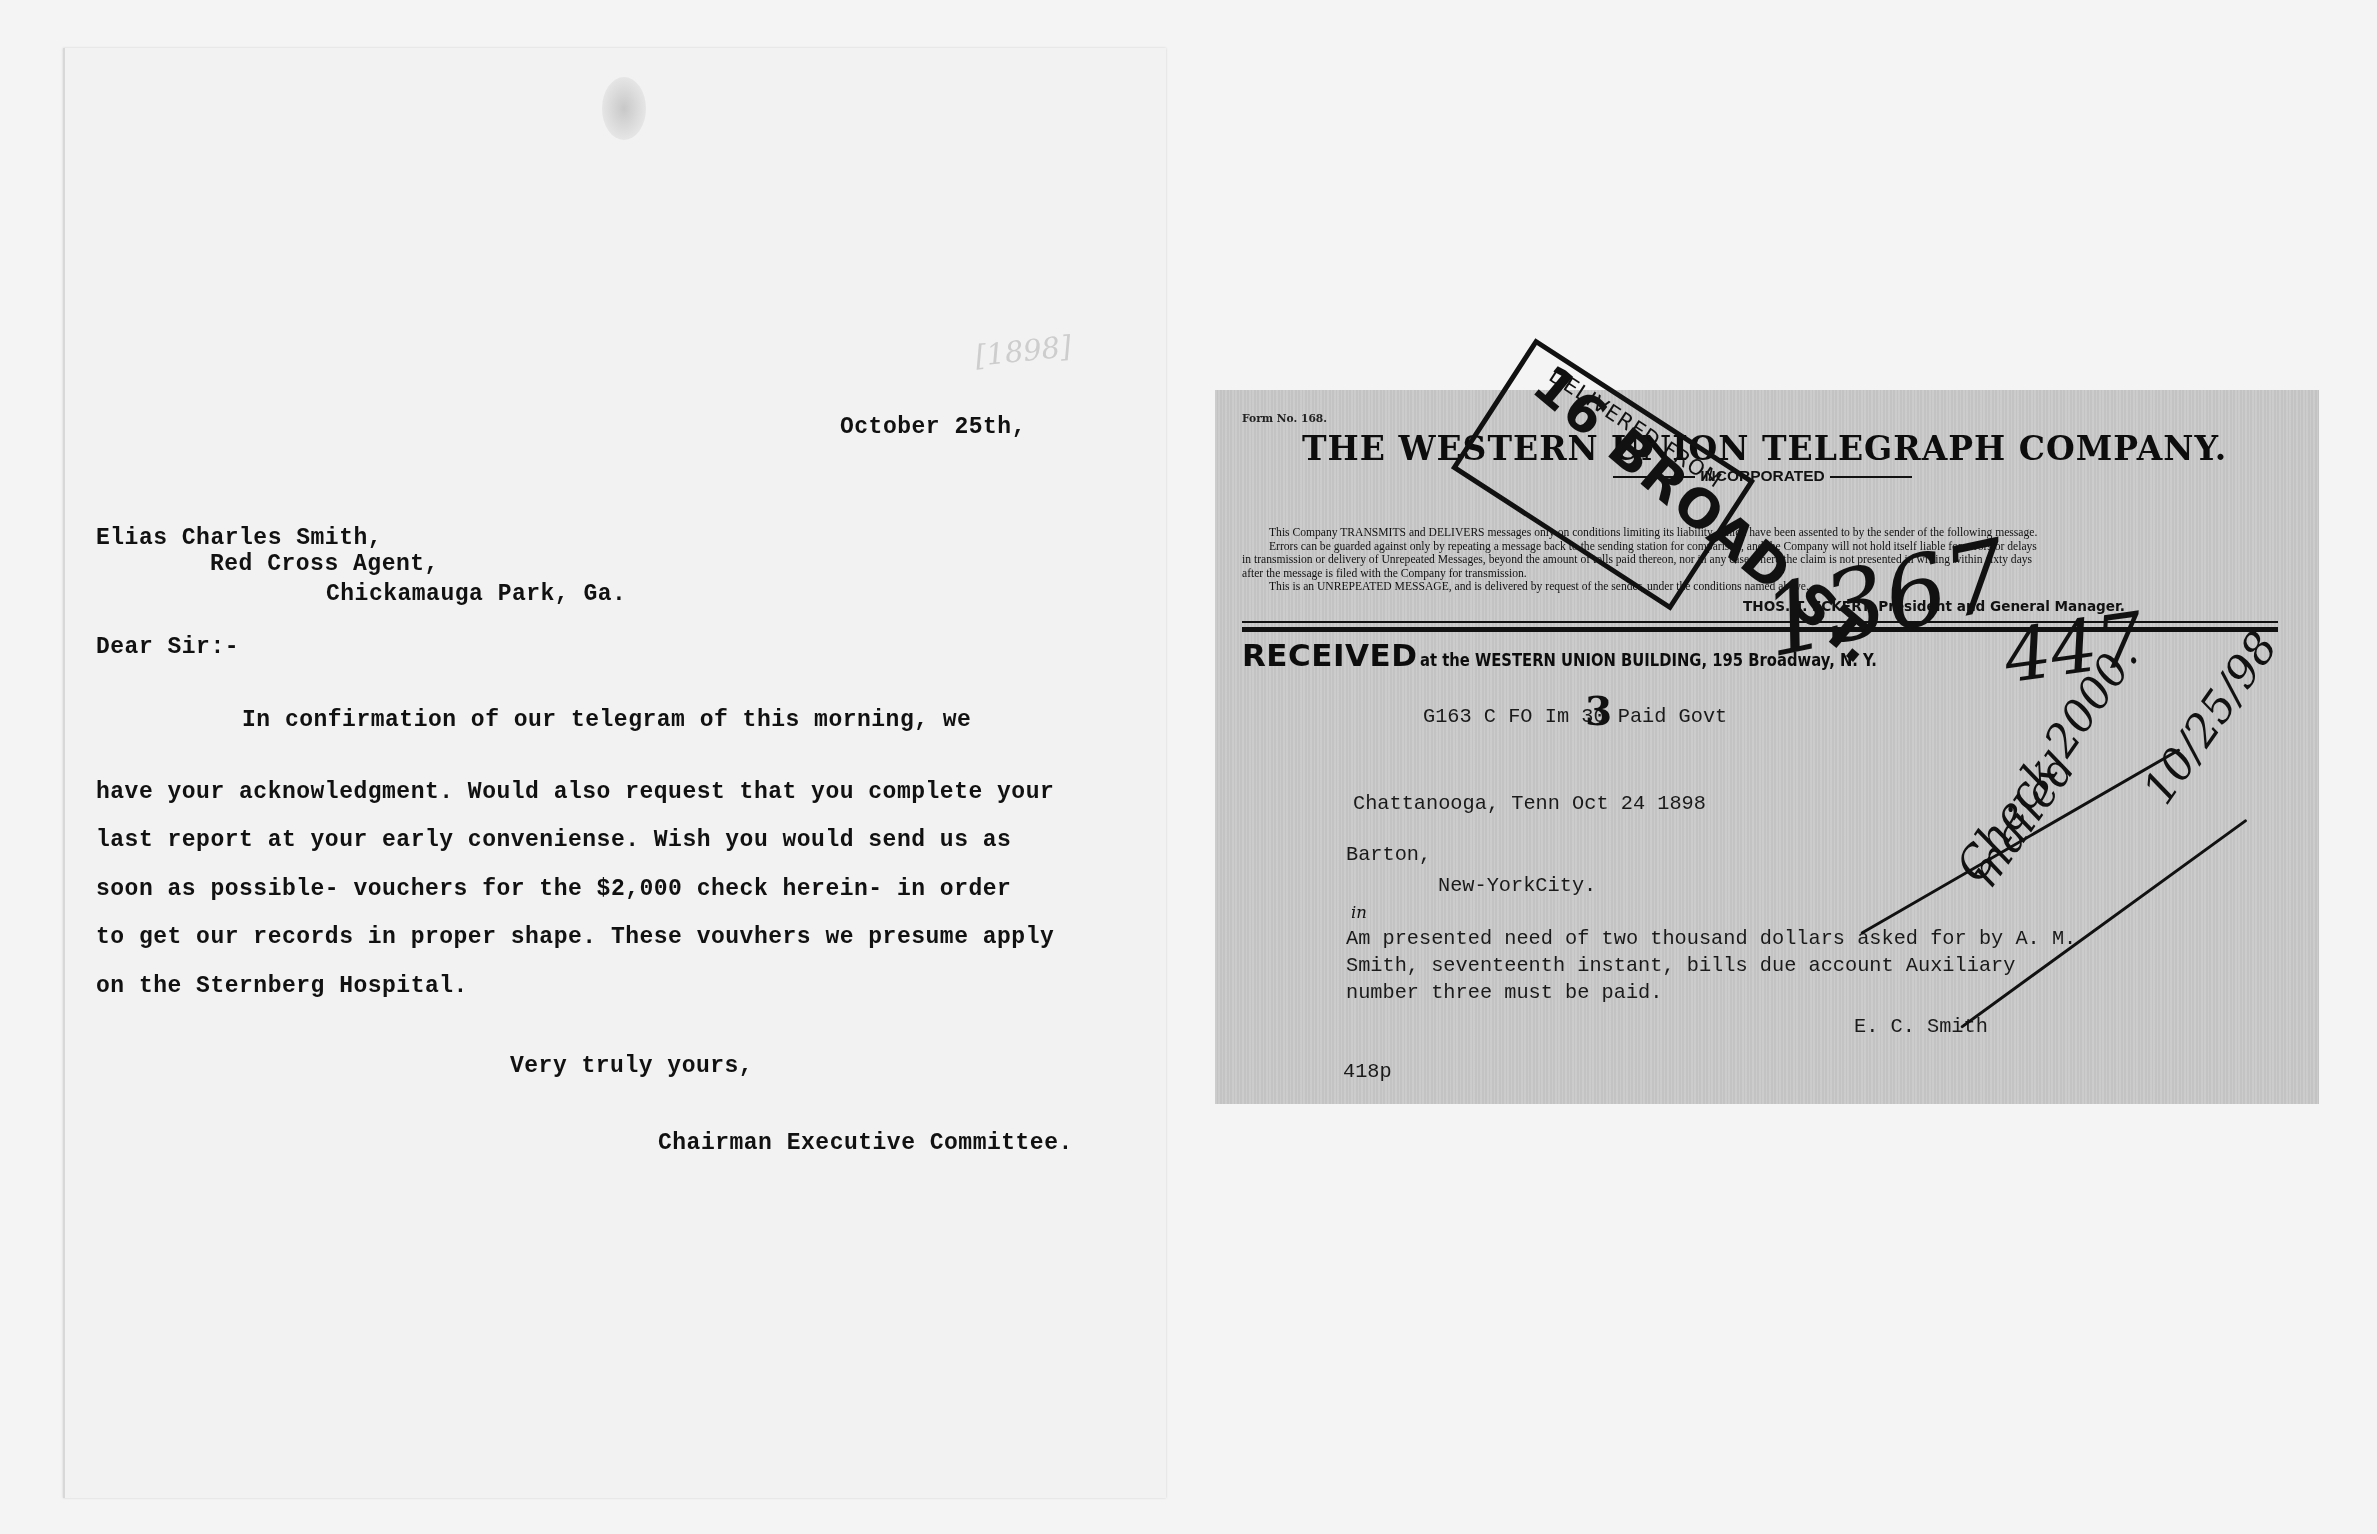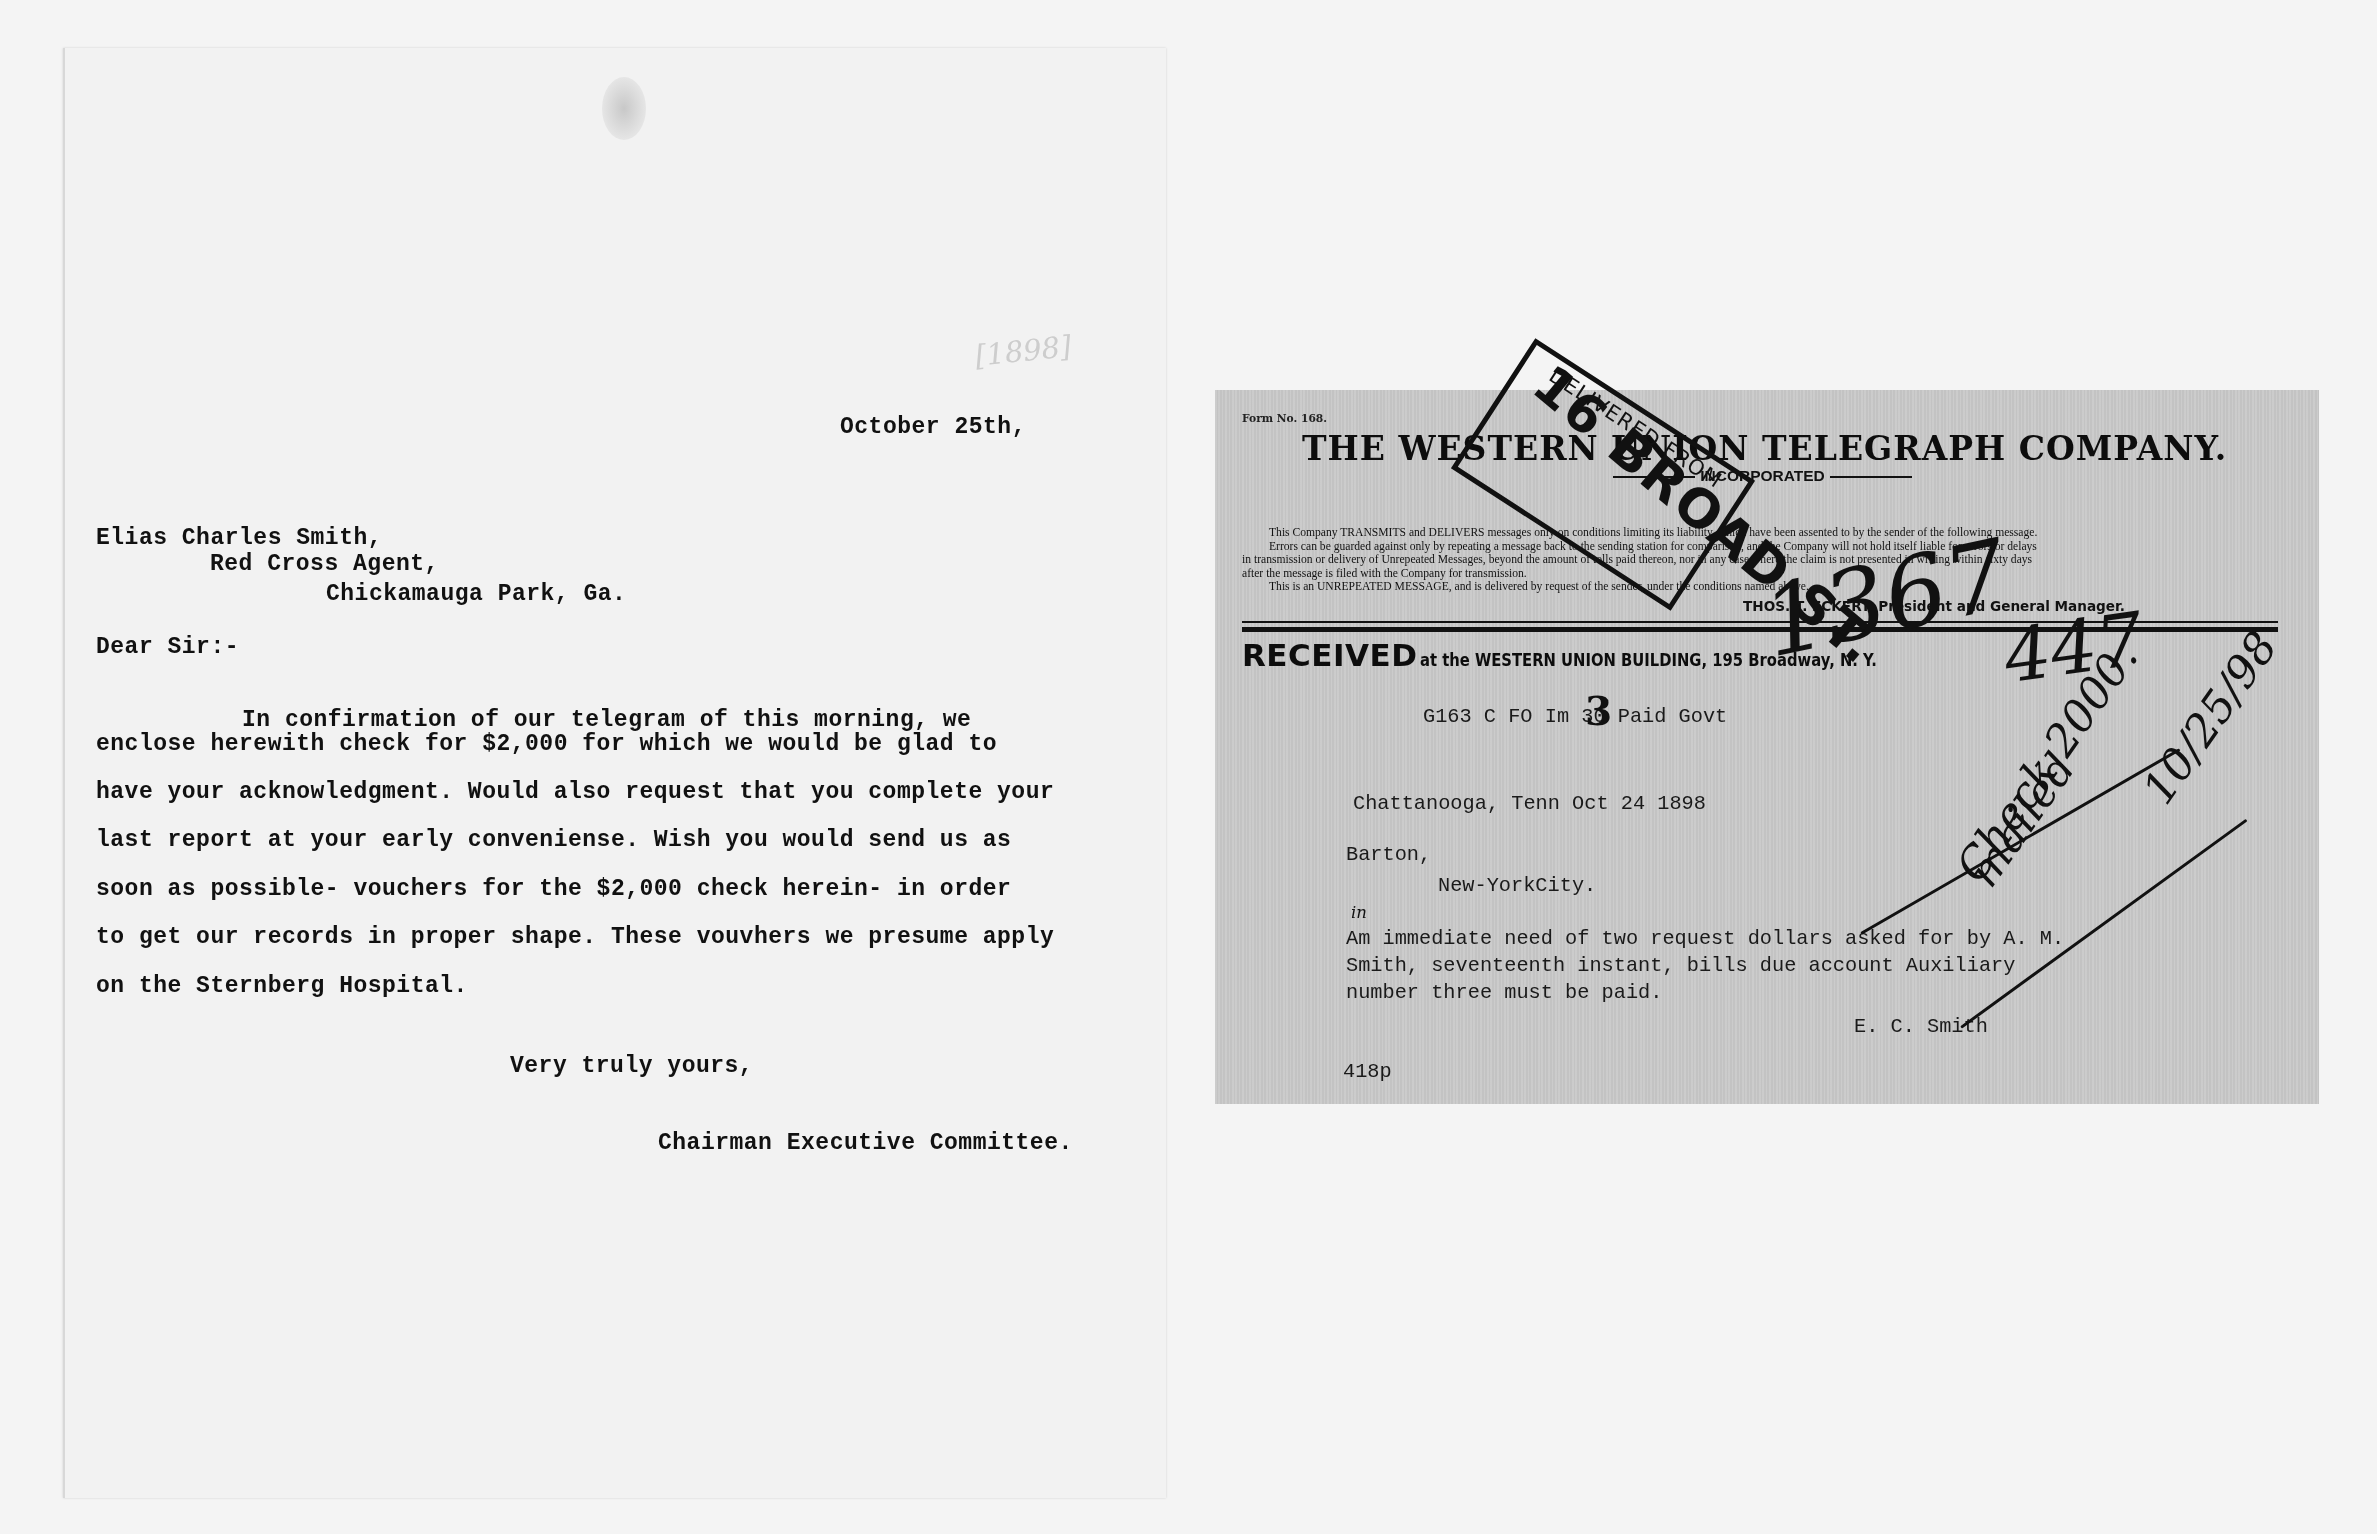--- a/index.html
+++ b/index.html
@@ -114,21 +114,20 @@
 
   <div class="typed" style="left:775px; top:366px;">October 25th,</div>
 
   <div class="typed" style="left:31px; top:477px;">Elias Charles Smith,</div>
   <div class="typed" style="left:145px; top:503px;">Red Cross Agent,</div>
   <div class="typed" style="left:261px; top:533px;">Chickamauga Park, Ga.</div>
 
   <div class="typed" style="left:31px; top:586px;">Dear Sir:-</div>
 
   <div class="typed" style="left:177px; top:659px;">In confirmation of our telegram of this morning, we</div>
-  <div class="typed body-line" style="top:683px;">enclose herewith check for $2,000 for which we would be glad to</div>
   <div class="typed body-line" style="top:731px;">have your acknowledgment.  Would also request that you complete your</div>
   <div class="typed body-line" style="top:779px;">last report at your early conveniense. Wish you would send us as</div>
   <div class="typed body-line" style="top:828px;">soon as possible- vouchers for the $2,000 check herein- in order</div>
   <div class="typed body-line" style="top:876px;">to get our records in proper shape. These vouvhers we presume apply</div>
   <div class="typed body-line" style="top:925px;">on the Sternberg Hospital.</div>
 
   <div class="typed" style="left:445px; top:985px;margin-top:20px;">Very truly yours,</div>
   <div class="typed" style="left:593px; top:1082px;">Chairman Executive Committee.</div>
 </div>
 
@@ -155,21 +154,21 @@
   </div>
 
   <div class="tg-text" style="left:208px; top:315px;">G163  C FO Im 30 Paid Govt</div>
   <div class="hand" style="left:370px; top:298px; font-size:39px; font-style:normal; font-weight:bold;">3</div>
 
   <div class="tg-text" style="left:138px; top:402px;">Chattanooga, Tenn Oct 24 1898</div>
   <div class="tg-text" style="left:131px; top:453px;">Barton,</div>
   <div class="tg-text" style="left:223px; top:484px;">New-YorkCity.</div>
 
   <div class="hand" style="left:136px; top:513px; font-size:16.5px;">in</div>
-  <div class="tg-text" style="left:131px; top:537px;">Am immediate need of two request  dollars  asked for by A. M.</div>
+  <div class="tg-text" style="left:131px; top:537px;">Am presented need of two thousand  dollars  asked for by A. M.</div>
   <div class="tg-text" style="left:131px; top:564px;">Smith, seventeenth instant, bills due  account Auxiliary</div>
   <div class="tg-text" style="left:131px; top:591px;">number three must be paid.</div>
 
   <div class="tg-text" style="left:639px; top:625px;">E. C. Smith</div>
   <div class="tg-text" style="left:128px; top:670px;">418p</div>
 </div>
 
 <div class="stamp"></div>
 <div class="stamp-delivered">DELIVERED FROM</div>
 <div class="stamp-address">16 BROAD ST.</div>

